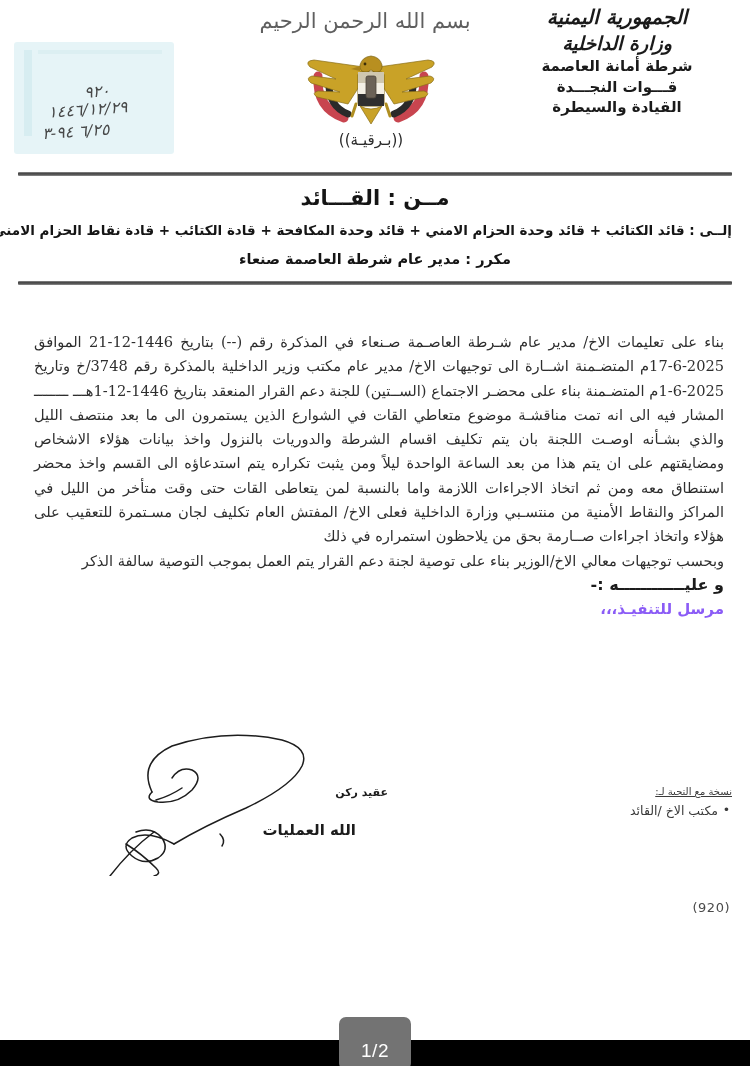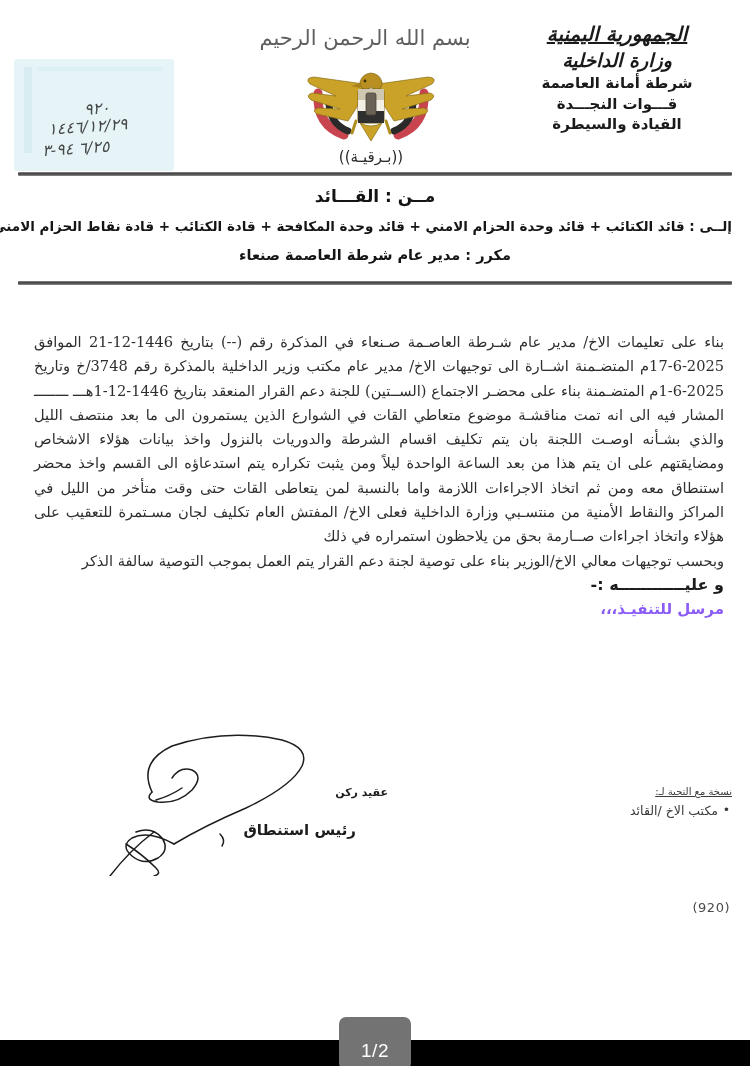--- a/index.html
+++ b/index.html
@@ -25,21 +25,20 @@
     width: 750px;
     height: 1040px;
     background: #ffffff;
     overflow: hidden;
   }
 
   
   #header-zone {
     position: relative;
     height: 172px;
-    margin-top: 17px;
   }
 
   
   #basmala {
     position: absolute;
     left: 250px;
     top: 2px;
     width: 230px;
     height: 40px;
     text-align: center;
@@ -86,21 +85,20 @@
     text-align: center;
     color: #1a1a1a;
   }
   .mh-line { line-height: 1.18; white-space: nowrap; }
   .mh-1 {
     font-size: 20px;
     font-family: "DejaVu Serif", serif;
     font-style: italic;
     font-weight: bold;
     letter-spacing: -0.5px;
-    text-decoration: underline;
   }
   .mh-2 {
     font-size: 19px;
     font-family: "DejaVu Serif", serif;
     font-style: italic;
     font-weight: bold;
     letter-spacing: -0.5px;
     margin-top: 2px;
   }
   .mh-3 {
@@ -183,21 +181,21 @@
     position: absolute;
     left: 18px;
     top: 182px;
     width: 714px;
     text-align: center;
     color: #151515;
     font-family: "DejaVu Sans", sans-serif;
     font-weight: bold;
   }
   .routing-line { white-space: nowrap; }
-  #routing-from  { font-size: 17px; letter-spacing: 1px; margin-top: 4px; }
+  #routing-from  { font-size: 21px; letter-spacing: 1px; margin-top: 4px; }
   #routing-to    { font-size: 13.5px; margin-top: 12px; }
   #routing-cc    { font-size: 14.5px; margin-top: 13px; }
 
   
   #body-zone {
     position: absolute;
     left: 34px;
     top: 330px;
     width: 690px;
     color: #2e2e2e;
@@ -412,21 +410,21 @@
         <path d="M56 66 Q42 36 76 20 Q130 2 186 14 Q214 22 206 40 Q196 60 150 82 Q108 100 78 118"></path>
         <path d="M56 66 Q48 74 62 76 Q82 78 96 64 Q108 50 96 44 Q84 40 76 52"></path>
         <path d="M60 74 Q74 70 86 62"></path>
         <path d="M78 118 Q52 104 36 112 Q24 120 36 130 Q48 140 62 132 Q74 124 66 112 Q56 100 40 106"></path>
         <path d="M30 118 Q46 128 60 142 Q66 148 58 150"></path>
         <path d="M14 150 Q34 124 58 106"></path>
         <path d="M124 108 Q130 114 126 120"></path>
       </g>
     </svg>
     <div id="sig-rank">عقيد ركن</div>
-    <div id="sig-title">رئيس استنطاق</div>
+    <div id="sig-title">الله العمليات</div>
   </div>
 
   <div id="copies-block">
     <div id="copies-title">نسخة مع التحية لـ:</div>
     <ul id="copies-list">
       <li>مكتب الاخ /القائد</li>
     </ul>
   </div>
 
   <div id="footer-serial">(920)</div>

